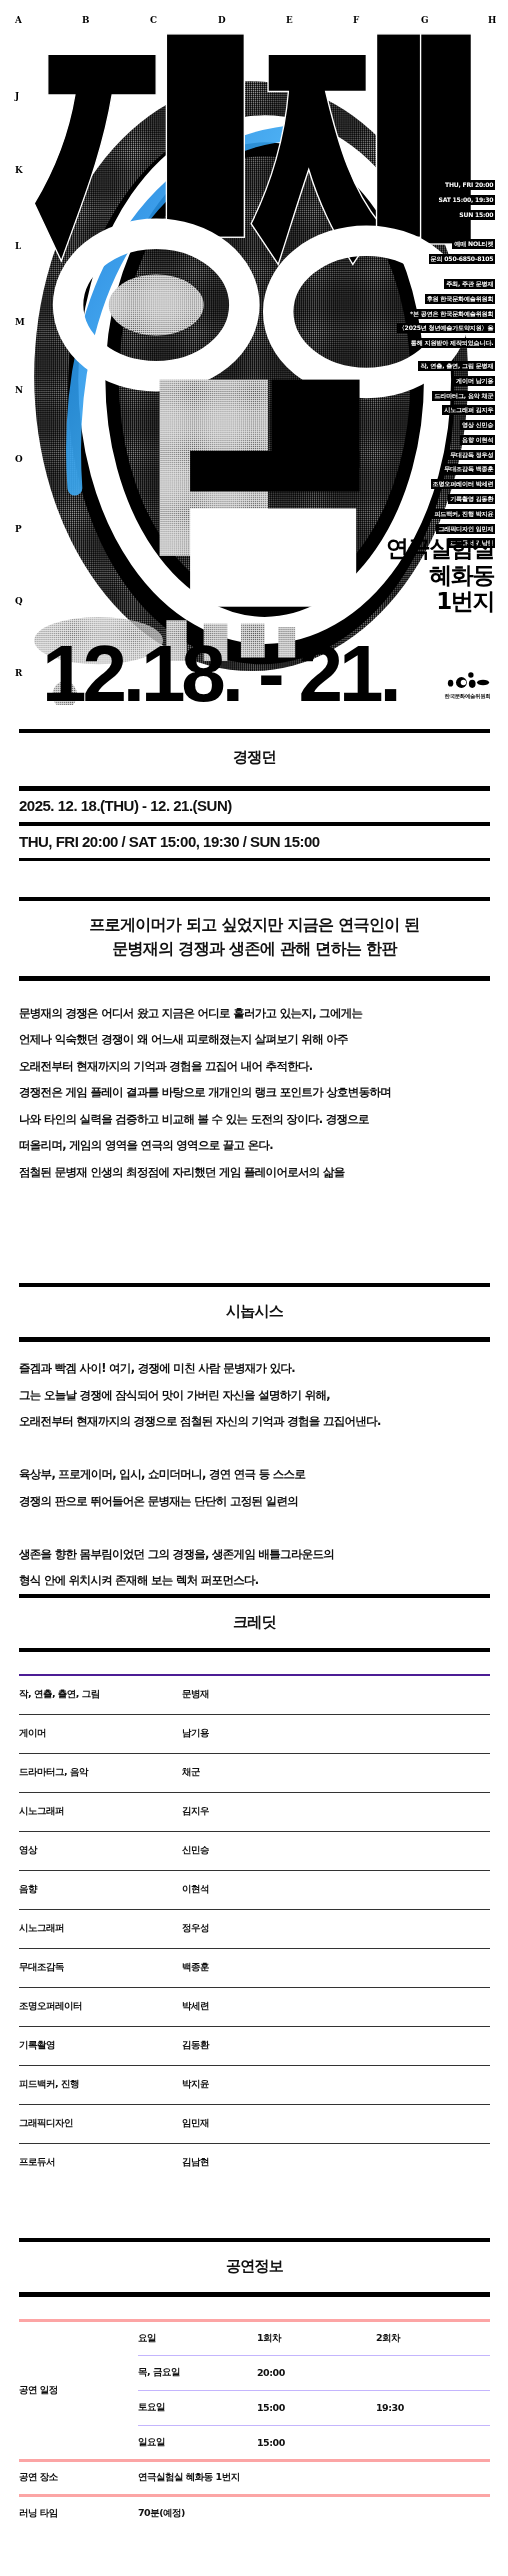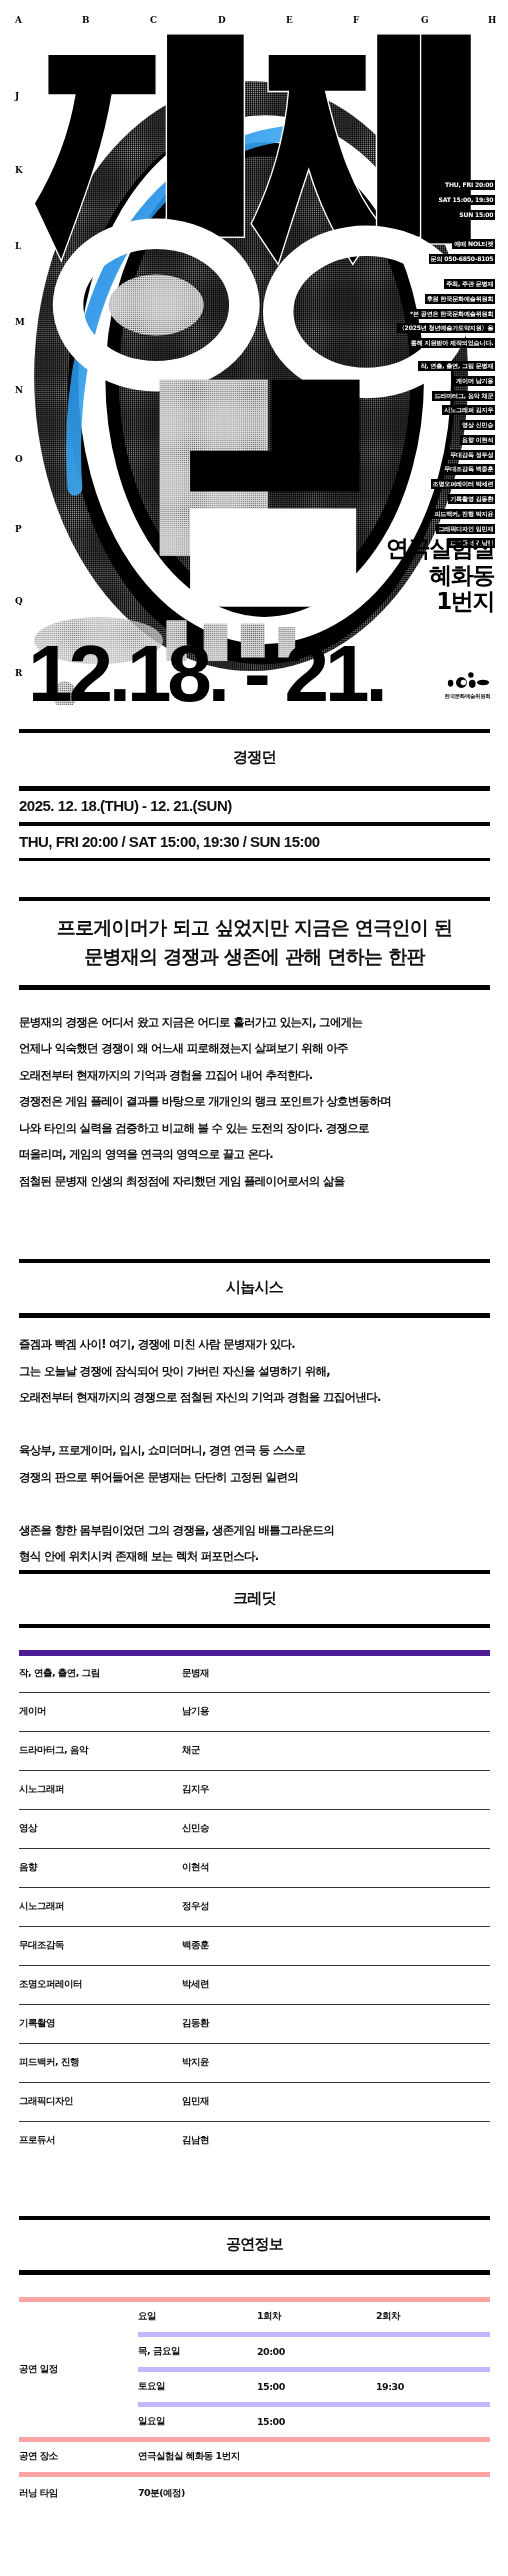--- a/index.html
+++ b/index.html
@@ -51,21 +51,21 @@
     text-align:right;
     font-weight:bold;
     font-size:23px;
     line-height:1.1;
     letter-spacing:-1.4px;
     color:#000;
   }
   .venue-big div { margin-bottom:1.4px; }
   .date-big {
     position:absolute;
-    left:28px;
+    left:42px;
     top:634px;
     font-family:"Liberation Sans", sans-serif;
     font-weight:bold;
     font-size:80px;
     letter-spacing:-4.1px;
     line-height:1;
     color:#000;
   }
   .arko-logo {
     position:absolute;
@@ -96,21 +96,21 @@
   .info-line {
     font-family:"Liberation Sans", sans-serif;
     font-weight:bold;
     font-size:15px;
     letter-spacing:-0.5px;
     padding:6.8px 0 8.1px;
   }
   .tagline {
     text-align:center;
     font-weight:bold;
-    font-size:19px;
+    font-size:16px;
     line-height:1.5;
     letter-spacing:-0.7px;
     padding:12.2px 0 15px;
   }
   .para p {
     font-weight:bold;
     font-size:11.5px;
     letter-spacing:-0.7px;
     line-height:26.5px;
     white-space:nowrap;
@@ -120,34 +120,34 @@
   table { width:100%; border-collapse:collapse; }
   .credits td {
     font-weight:bold;
     font-size:9.5px;
     letter-spacing:-0.5px;
     height:39px;
     border-top:1px solid #333;
     vertical-align:middle;
   }
   .credits td.role { width:163px; }
-  .credits tr:first-child td { border-top:6px solid #4c1d95; }
+  .credits tr:first-child td { border-top:2px solid #4c1d95; }
 
   .perf td {
     font-weight:bold;
     font-size:9.5px;
     letter-spacing:-0.5px;
     height:35px;
-    border-top:5px solid #fca5a5;
+    border-top:3px solid #fca5a5;
     vertical-align:middle;
   }
   .perf td.k { width:119px; }
   .perf td.c1 { width:119px; }
   .perf td.c2 { width:119px; }
-  .perf .inner td { border-top:5px solid #c4b5fd; }
+  .perf .inner td { border-top:1px solid #c4b5fd; }
 </style>
 </head>
 <body>
 
 <section class="poster">
   <svg class="art" width="509" height="705" viewBox="0 0 750 1040">
     <defs>
       <linearGradient id="blueArc" x1="0" y1="0" x2="1" y2="1">
         <stop offset="0" stop-color="#0a74d8"></stop>
         <stop offset="0.5" stop-color="#3aa8f2"></stop>
@@ -292,21 +292,21 @@
       <p>문병재의 경쟁은 어디서 왔고 지금은 어디로 흘러가고 있는지, 그에게는</p>
       <p>언제나 익숙했던 경쟁이 왜 어느새 피로해졌는지 살펴보기 위해 아주</p>
       <p>오래전부터 현재까지의 기억과 경험을 끄집어 내어 추적한다.</p>
       <p>경쟁전은 게임 플레이 결과를 바탕으로 개개인의 랭크 포인트가 상호변동하며</p>
       <p>나와 타인의 실력을 검증하고 비교해 볼 수 있는 도전의 장이다. 경쟁으로</p>
       <p>떠올리며, 게임의 영역을 연극의 영역으로 끌고 온다.</p>
       <p>점철된 문병재 인생의 최정점에 자리했던 게임 플레이어로서의 삶을</p>
     </div>
   </div>
 
-  <div style="margin-top:65px">
+  <div style="margin-top:98px">
     <div class="thick"></div>
     <div class="sec-title">시놉시스</div>
     <div class="thick"></div>
     <div class="para" style="margin-top:13.6px">
       <p>즐겜과 빡겜 사이! 여기, 경쟁에 미친 사람 문병재가 있다.</p>
       <p>그는 오늘날 경쟁에 잠식되어 맛이 가버린 자신을 설명하기 위해,</p>
       <p>오래전부터 현재까지의 경쟁으로 점철된 자신의 기억과 경험을 끄집어낸다.</p>
       <div class="gap"></div>
       <p>육상부, 프로게이머, 입시, 쇼미더머니, 경연 연극 등 스스로</p>
       <p>경쟁의 판으로 뛰어들어온 문병재는 단단히 고정된 일련의</p>

